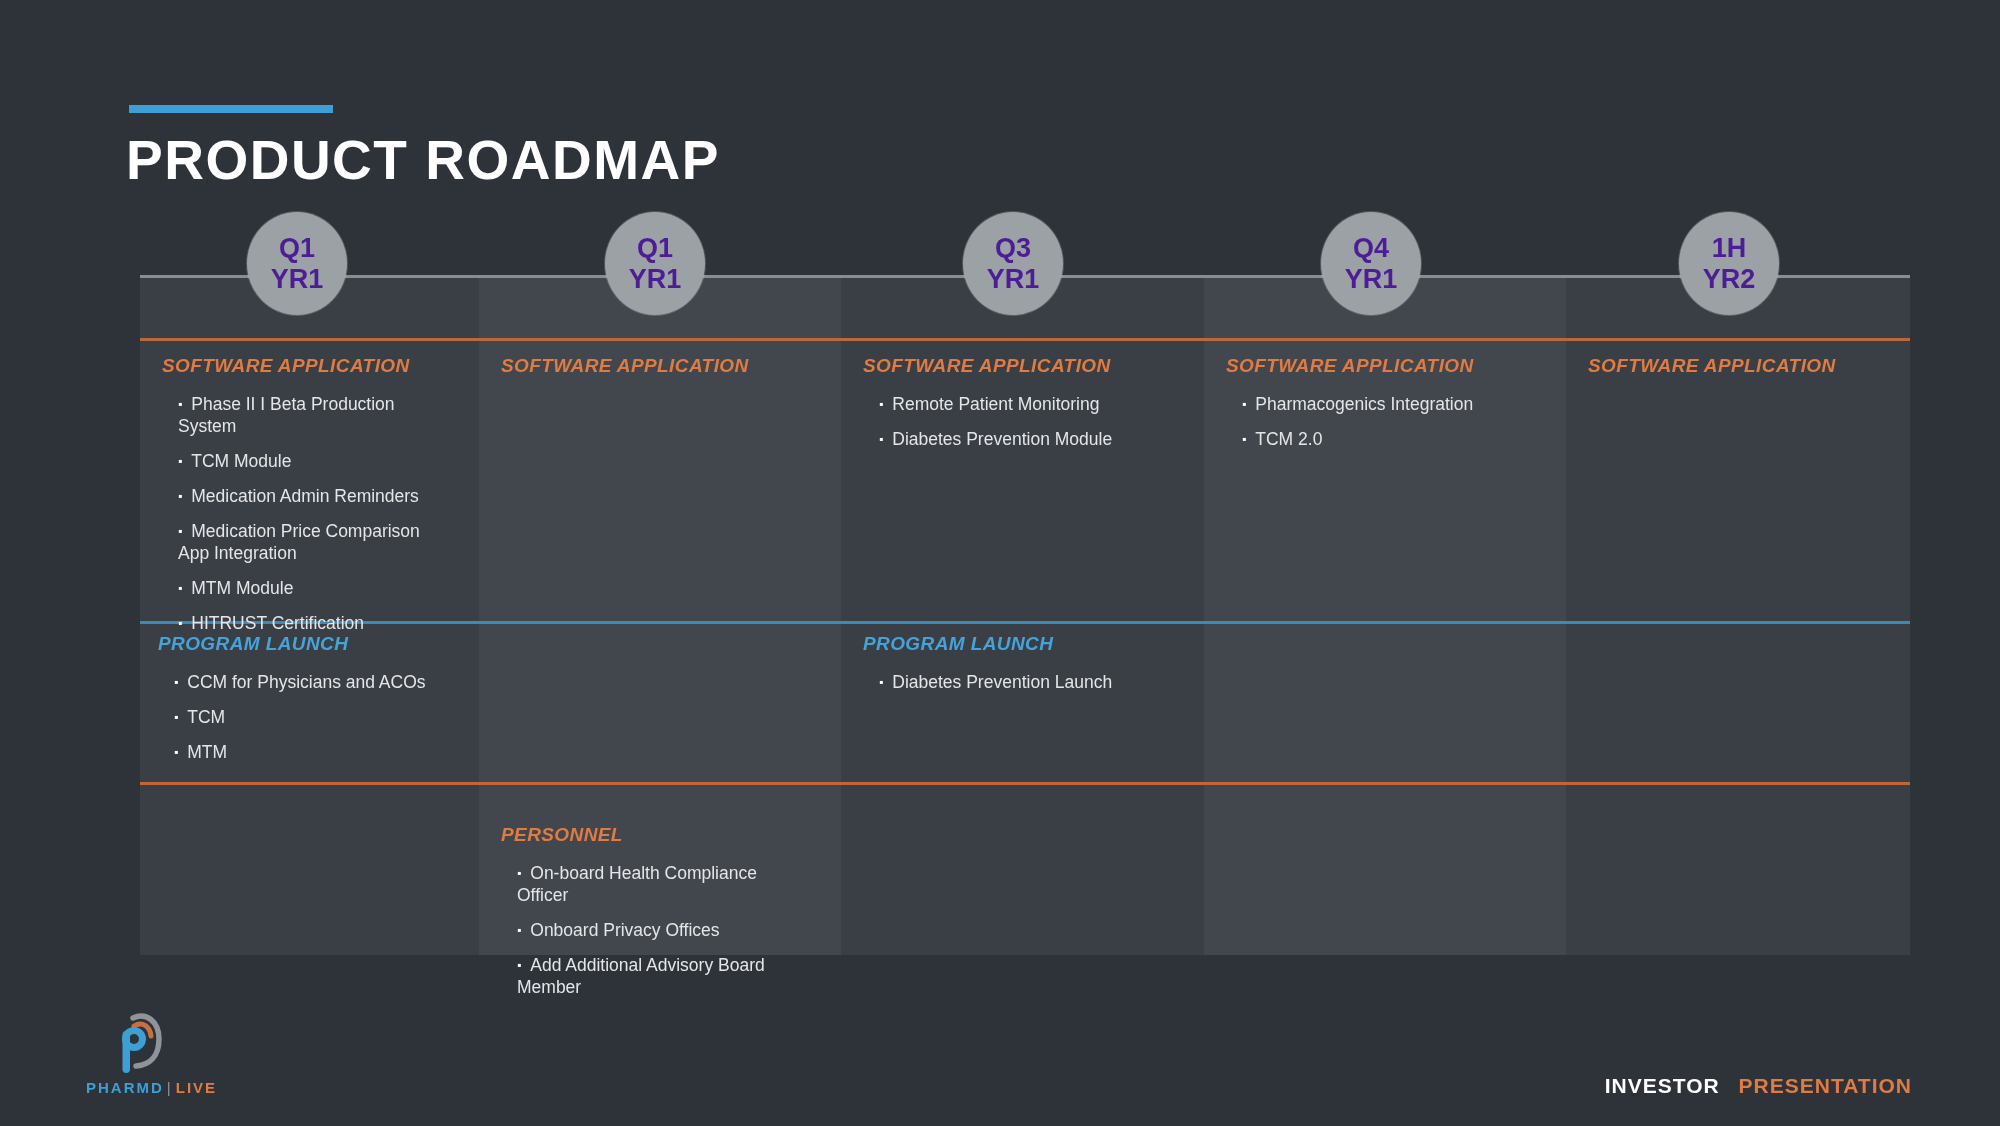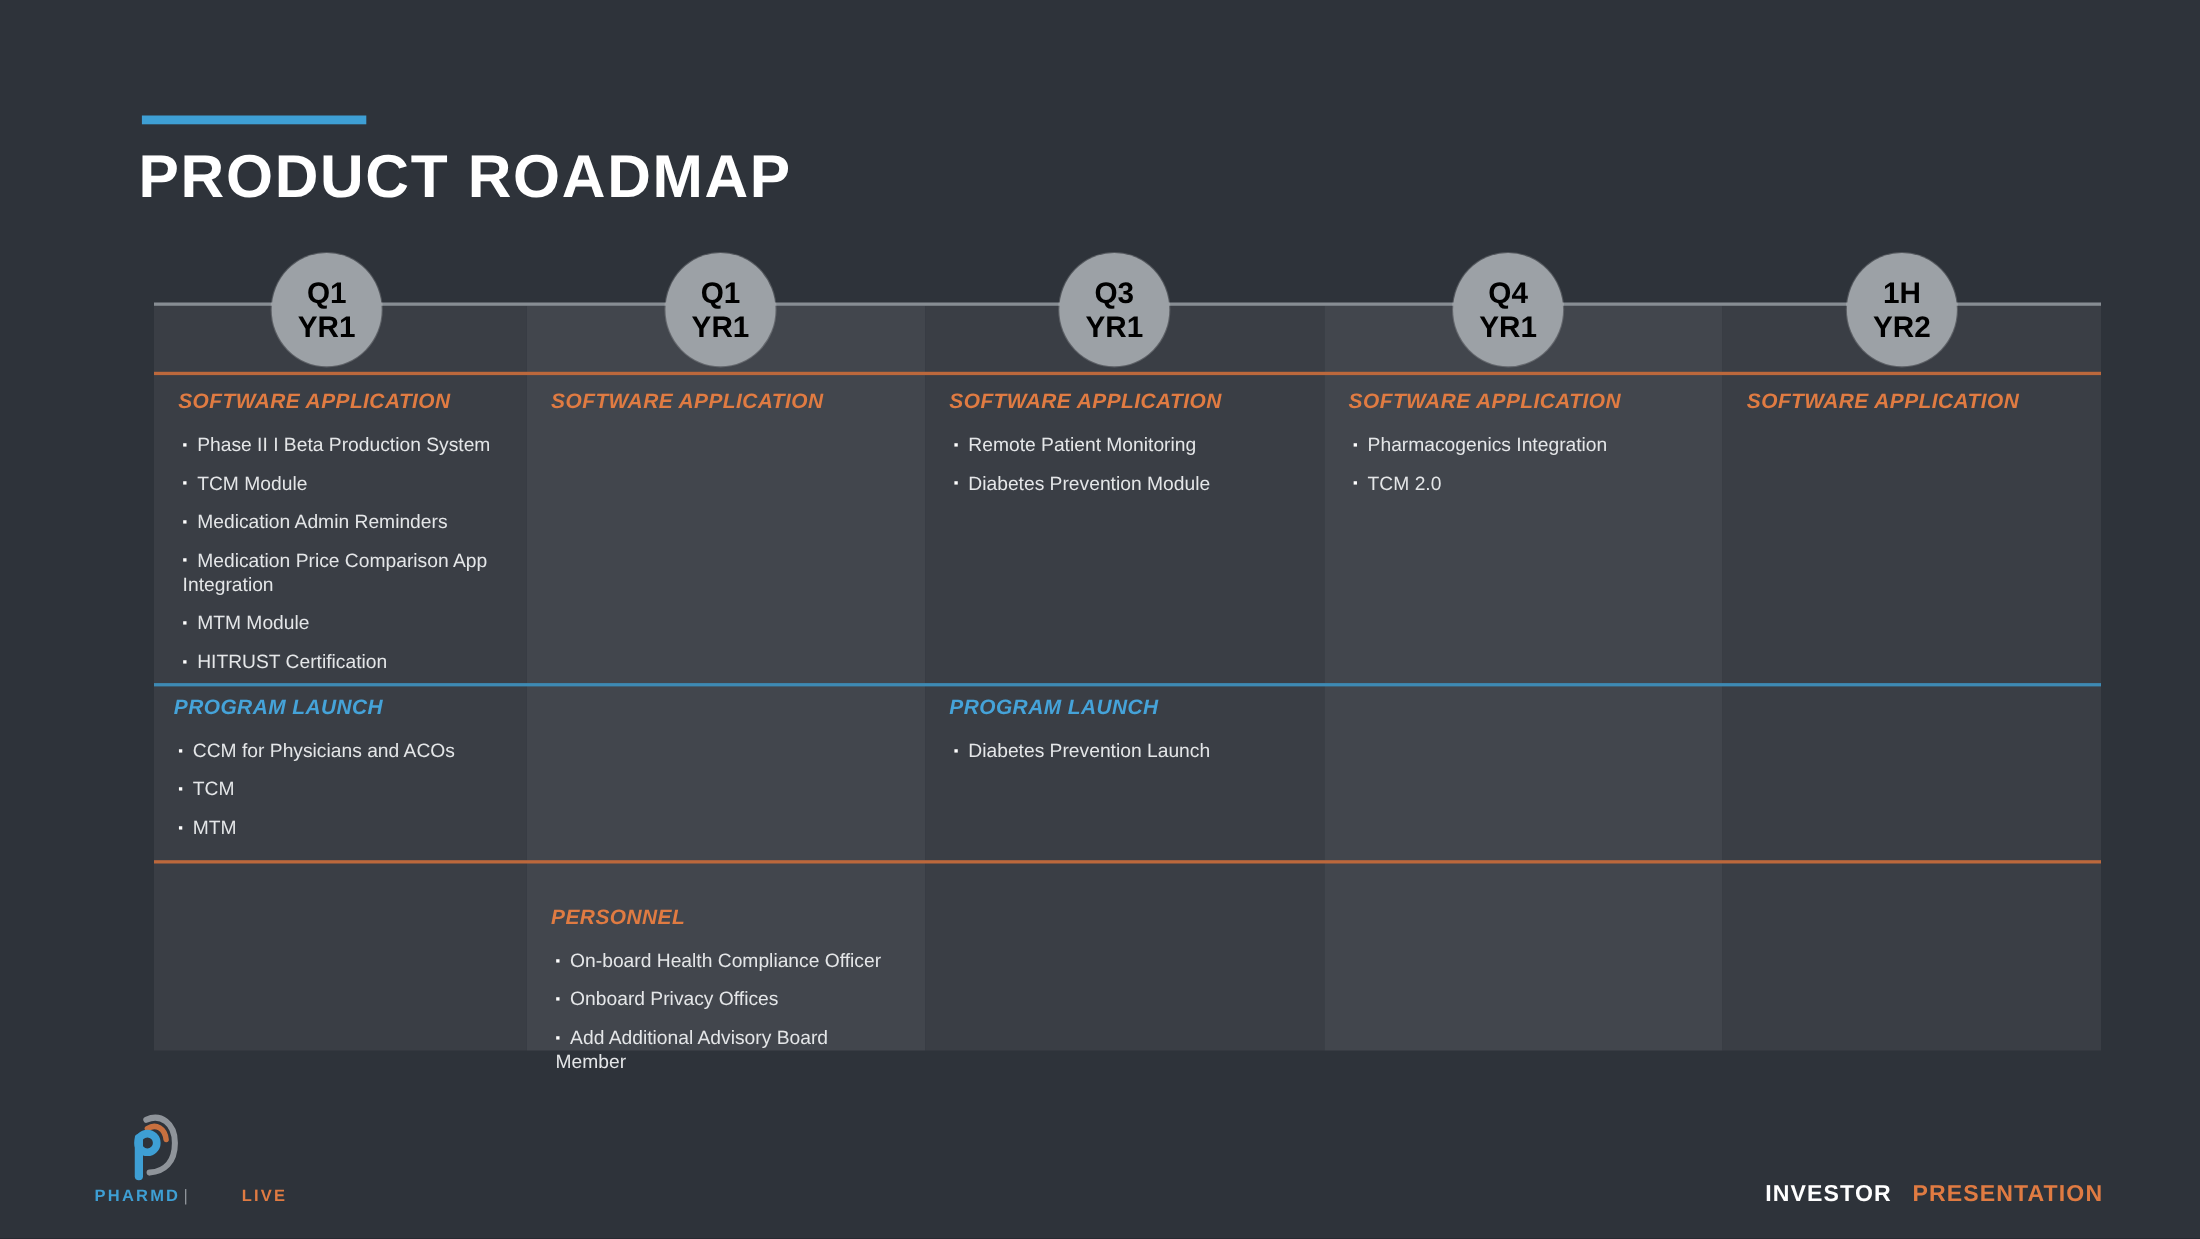--- a/index.html
+++ b/index.html
@@ -21,49 +21,49 @@
   .cs4{left:1204px;width:362px;}
   .cs5{left:1566px;width:344px;}
   
   .hline{position:absolute;left:140px;width:1770px;height:3px;}
   .line-gray{top:275px;background:#878d93;}
   .line-orange-top{top:338px;background:#bc683c;}
   .line-blue{top:621px;background:#3e8ab4;}
   .line-orange-mid{top:782px;background:#bc683c;}
   
   .milestone{
-    position:absolute;top:230px;width:100px;height:103px;border-radius:50%;
-    background:#9ca1a6;color:#000000;font-weight:700;font-size:27px;line-height:31px;
+    position:absolute;top:212px;width:100px;height:103px;border-radius:50%;
+    background:#9ca1a6;color:#4c1d95;font-weight:700;font-size:27px;line-height:31px;
     display:flex;flex-direction:column;align-items:center;justify-content:center;text-align:center;
     box-shadow:0 0 0 1px rgba(255,255,255,0.18);
   }
   .m1{left:247px;} .m2{left:605px;} .m3{left:963px;} .m4{left:1321px;} .m5{left:1679px;}
   
   .cell{position:absolute;}
   .sec-title{margin:0 0 16px 0;font-size:19px;font-weight:700;letter-spacing:0.4px;white-space:nowrap;font-style:italic;}
   .sec-title.orange{color:#e07b42;}
   .sec-title.blue{color:#45a3d9;}
-  .items{list-style:none;margin:4px;padding:0;}
+  .items{list-style:none;margin:16px;padding:0;}
   .items li{font-size:17.5px;line-height:22px;margin:0 0 13px 0;color:#e4e6e8;}
   .bullet{font-size:12px;color:#ffffff;margin-right:9px;vertical-align:2px;}
   
   .sw1{left:162px;top:355px;width:305px;}
   .sw2{left:501px;top:355px;width:320px;}
   .sw3{left:863px;top:355px;width:330px;}
   .sw4{left:1226px;top:355px;width:320px;}
   .sw5{left:1588px;top:355px;width:230px;}
   .pl1{left:158px;top:633px;width:305px;}
   .pl3{left:863px;top:633px;width:330px;}
   .pe2{left:501px;top:824px;width:305px;}
   
   .logo{position:absolute;left:120px;top:1012px;width:44px;height:62px;}
   .brand{position:absolute;left:86px;top:1079px;font-size:15px;font-weight:700;letter-spacing:2px;white-space:nowrap;}
   .brand .b-blue{color:#3e9fd4;}
   .brand .b-div{color:#8f949a;font-weight:400;margin:0 3px;}
-  .brand .b-orange{color:#e07b42;margin-left:44px;}
+  .brand .b-orange{color:#e07b42;}
   .footer-right{position:absolute;right:88px;top:1074px;font-size:21px;font-weight:700;letter-spacing:1px;white-space:nowrap;}
   .footer-right .fr-white{color:#ffffff;}
   .footer-right .fr-orange{color:#e07b42;margin-left:12px;}
 </style>
 </head>
 <body>
 
 <div class="slide">
 
   <div class="title-rule"></div>

